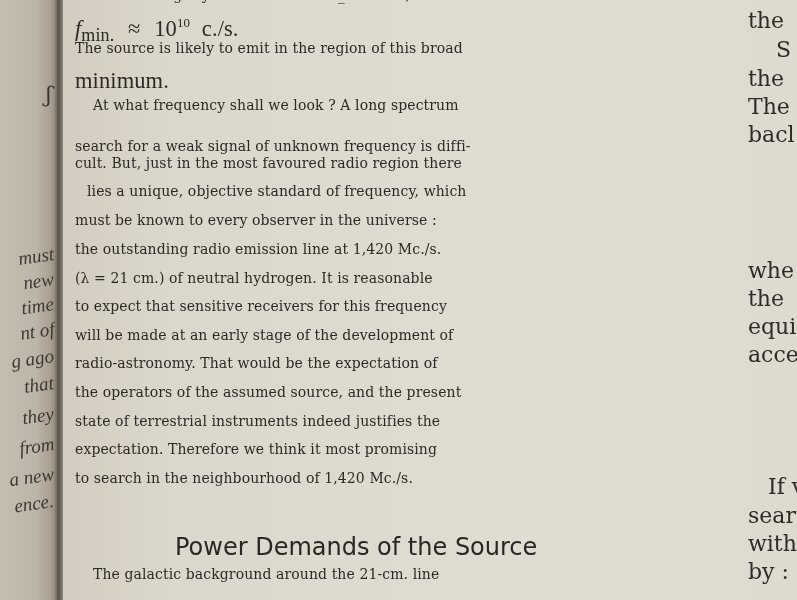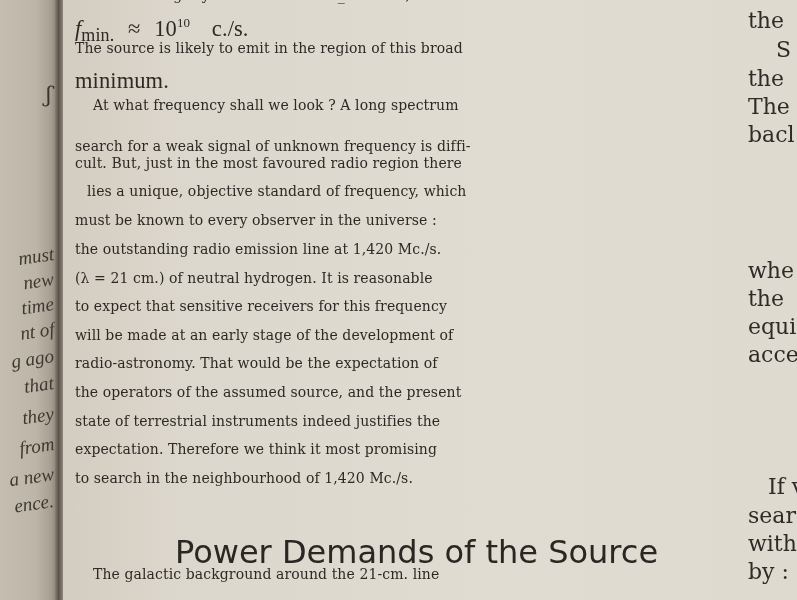--- a/index.html
+++ b/index.html
@@ -75,21 +75,21 @@
     }
     .line.condensed {
       font-family: "Liberation Serif", serif;
       font-size: 22.5px;
     }
     .line.indent { left: 18px; }
     .heading {
       position: absolute;
       left: 100px; top: 533px;
       font-family: "DejaVu Sans", sans-serif;
-      font-size: 32px;
+      font-size: 24px;
       color: #2a2622;
       white-space: nowrap;
     }
     sub { font-size: 18px; margin-top: 8px; }
     sup { font-size: 13px; }
   </style>
 </head>
 <body>
 
 <div class="left-page">
@@ -126,21 +126,21 @@
   <span class="right-frag" style="top:559px;">by :</span>
 </div>
 
 <div class="col">
   <span class="line" style="top:-13px; left:8px;">with R=10 light years=10   m.  and  b_a=10  m.,</span>
 
   <span class="line condensed" style="top:15px;">
     <i>f</i><sub>min.</sub>
     <span style="margin:0 8px;">≈</span>
     <span>10</span><sup>10</sup>
-    <span style="margin-left:16px;">c./s.</span>
+    <span style="margin-left:6px;">c./s.</span>
   </span>
 
   <span class="line" style="top:40px;">The source is likely to emit in the region of this broad</span>
   <span class="line condensed" style="top:68px;">minimum.</span>
 
   <span class="line indent" style="top:97px;">At what frequency shall we look ?  A long spectrum</span>
   <span class="line" style="top:138px;text-align:center;">search for a weak signal of unknown frequency is diffi-</span>
   <span class="line" style="top:155px;">cult. But, just in the most favoured radio region there</span>
   <span class="line" style="top:183px;margin-left:12px;">lies a unique, objective standard of frequency, which</span>
   <span class="line" style="top:212px;">must be known to every observer in the universe :</span>

